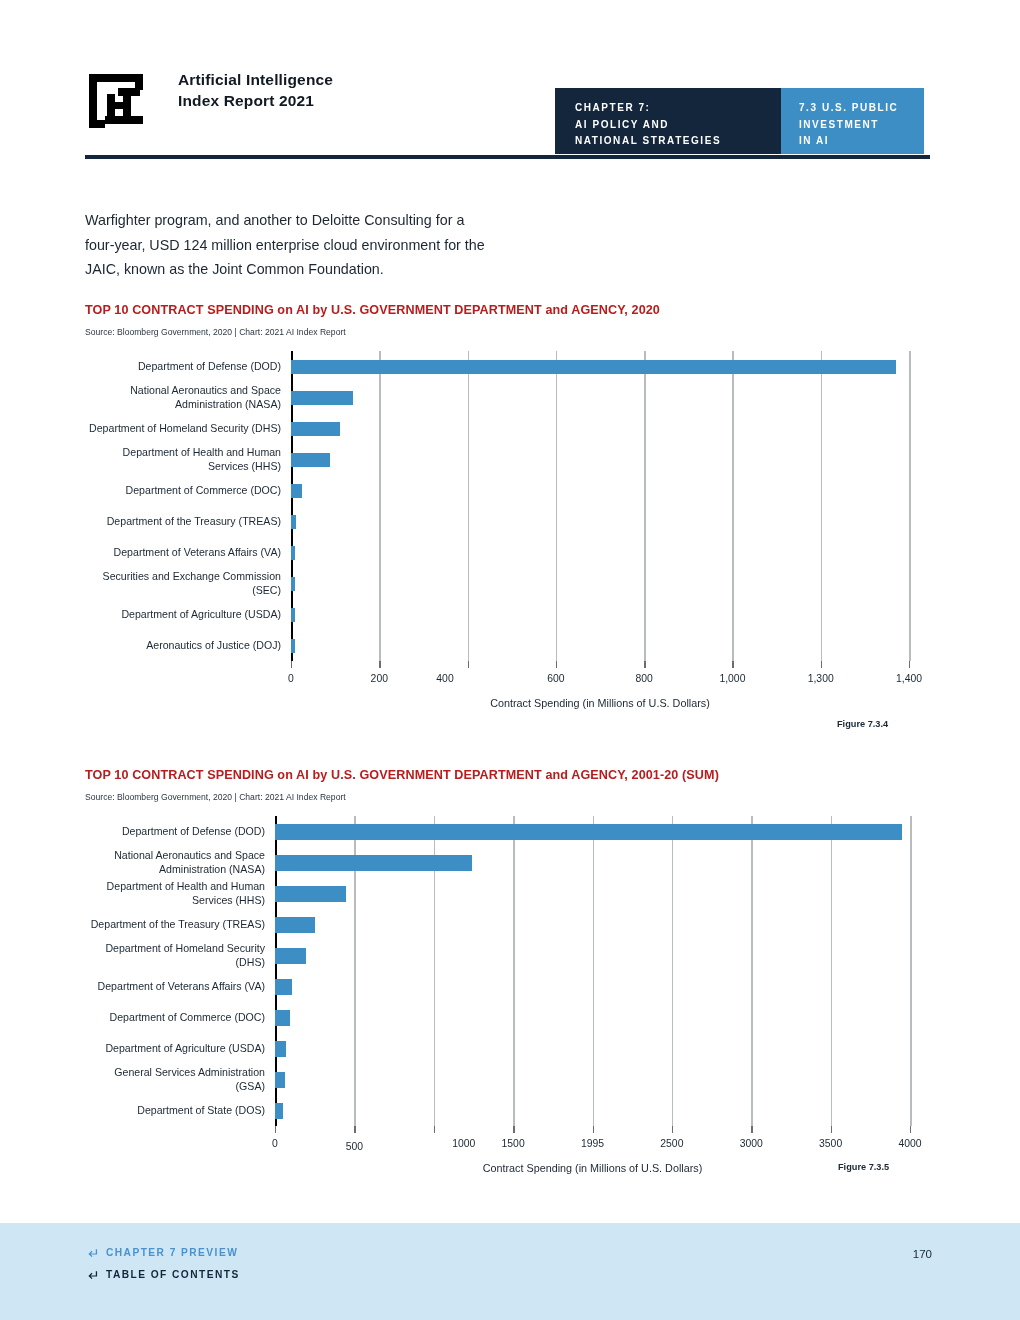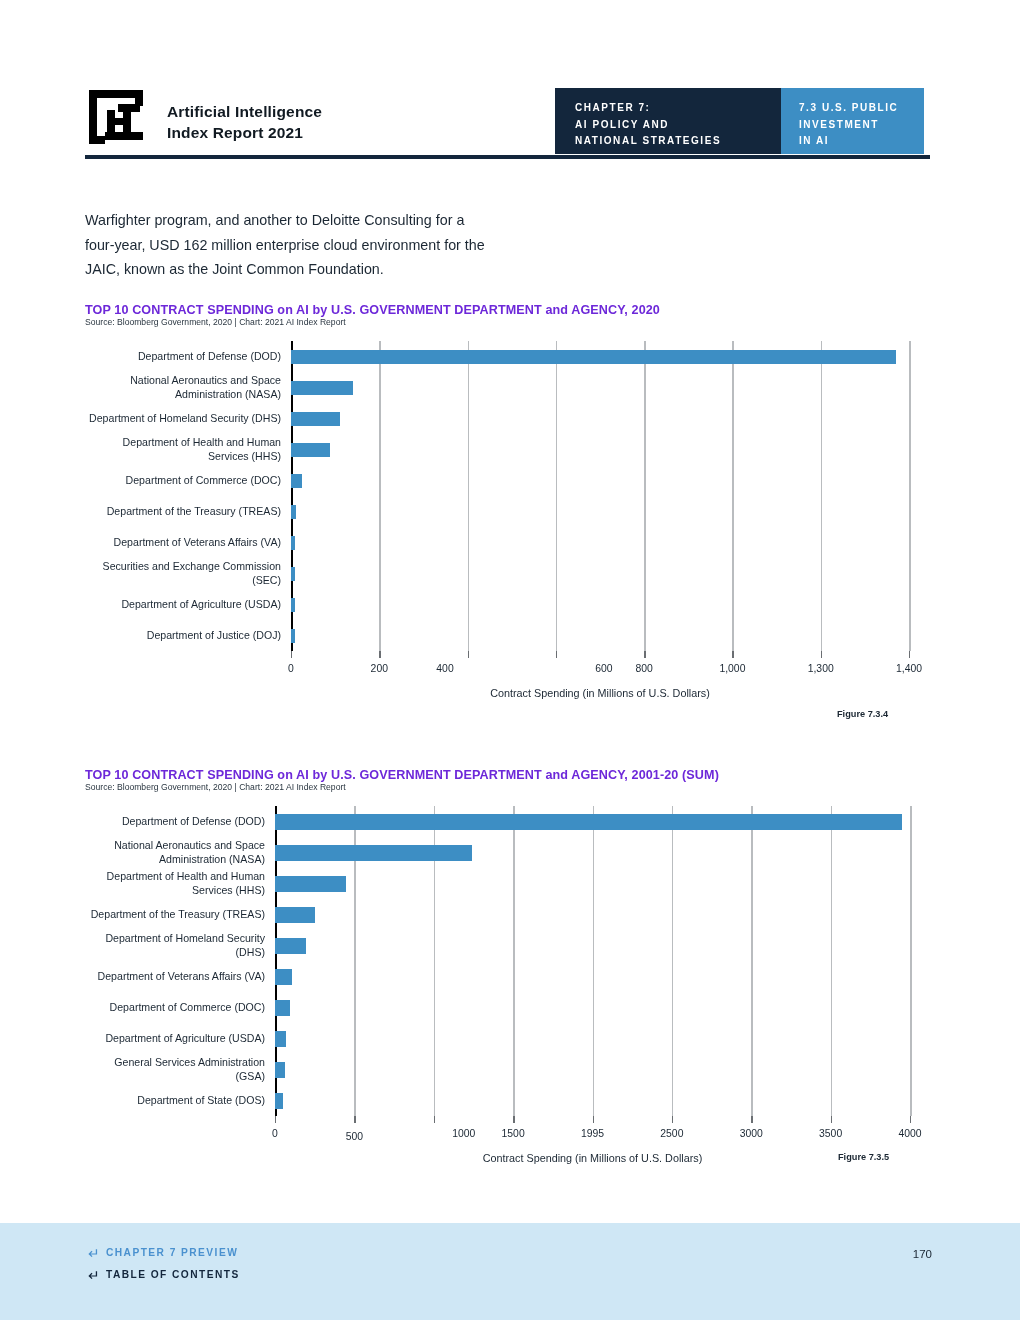--- a/index.html
+++ b/index.html
@@ -7,37 +7,37 @@
     width: 1020px; height: 1320px;
     background: #ffffff;
     font-family: "Liberation Sans", sans-serif;
     color: #1b2733;
     overflow: hidden;
   }
   .page { position: relative; width: 1020px; height: 1320px; }
 
   
   .header { position: absolute; left: 0; top: 0; width: 1020px; height: 175px; }
-  .logo-wrap { position: absolute; left: 85px; top: 86px; display: flex; align-items: flex-end; gap: 20px; }
+  .logo-wrap { position: absolute; left: 85px; top: 70px; display: flex; align-items: flex-start; gap: 31px; }
   .logo-mark { width: 62px; height: 58px; flex: 0 0 auto; }
   .logo-text { font-size: 15.5px; font-weight: bold; line-height: 1.35; letter-spacing: .15px; color: #111a22; }
   .chap-badge { position: absolute; top: 88px; left: 555px; display: flex; height: 66px; }
   .chap-dark { background: #13263c; color: #fff; padding: 12px 18px 12px 20px; width: 226px; }
   .chap-blue { background: #3d8ec4; color: #fff; padding: 12px 18px 12px 18px; width: 143px; }
   .chap-line { font-size: 10px; font-weight: bold; letter-spacing: 1.55px; line-height: 1.65; text-transform: uppercase; }
   .hdr-rule { position: absolute; left: 85px; top: 155px; width: 845px; height: 4px; background: #13263c; }
 
   
   .cols { position: absolute; left: 85px; top: 208px; width: 850px; display: flex; gap: 32px; }
   .col { width: 410px; font-size: 14.3px; line-height: 1.72; color: #1b2733; }
 
   
   .chart-block { position: absolute; left: 85px; width: 850px; }
-  .chart-title { font-size: 12.6px; font-weight: bold; letter-spacing: .1px; color: #6d28d9; white-space: nowrap; }
-  .chart-source { font-size: 8.6px; color: #2b3742; margin-top: 0; }
+  .chart-title { font-size: 12.6px; font-weight: bold; letter-spacing: .1px; color: #b91c1c; white-space: nowrap; }
+  .chart-source { font-size: 8.6px; color: #2b3742; margin-top: 10px; }
 
   .plot { position: relative; margin-top: 14px; }
   .gridline { position: absolute; top: 0; width: 1.6px; background: #b9bcbf; }
   .axisline { position: absolute; top: 0; width: 1.6px; background: #000; }
   .ylabel { position: absolute; right: 0; text-align: right; font-size: 10.6px; line-height: 1.32; color: #1b2733; }
   .bar { position: absolute; background: #3d8ec4; }
   .tick { position: absolute; width: 1.4px; background: #6a6e72; }
   .ticklabel { position: absolute; font-size: 10.4px; color: #1b2733; transform: translateX(-50%); white-space: nowrap; }
   .xtitle { position: absolute; font-size: 10.8px; color: #1b2733; white-space: nowrap; }
   .fignum { position: absolute; font-size: 9.2px; font-weight: bold; color: #1b2733; }
@@ -86,21 +86,21 @@
       <div class="chap-blue">
         <div class="chap-line">7.3 U.S. PUBLIC</div>
         <div class="chap-line">INVESTMENT</div>
         <div class="chap-line">IN AI</div>
       </div>
     </div>
     <div class="hdr-rule"></div>
   </div>
 
   <div class="cols">
-    <div class="col">Warfighter program, and another to Deloitte Consulting for a four-year, USD 162 million enterprise cloud environment for the JAIC, known as the Joint Common Foundation.</div>
+    <div class="col">Warfighter program, and another to Deloitte Consulting for a four-year, USD 124 million enterprise cloud environment for the JAIC, known as the Joint Common Foundation.</div>
   </div>
 
   <div class="chart-block" id="chart-0" style="top:303px;">
     <div class="chart-title">TOP 10 CONTRACT SPENDING on AI by U.S. GOVERNMENT DEPARTMENT and AGENCY, 2020</div>
     <div class="chart-source">Source: Bloomberg Government, 2020 | Chart: 2021 AI Index Report</div>
     <div class="plot" style="height:365px;">
         <div class="gridline" style="left: 294.286px; height: 310px;"></div>
         <div class="gridline" style="left: 382.571px; height: 310px;"></div>
         <div class="gridline" style="left: 470.857px; height: 310px;"></div>
         <div class="gridline" style="left: 559.143px; height: 310px;"></div>
@@ -119,30 +119,30 @@
         <div class="ylabel" style="width: 196px; left: 0px; top: 123.5px; height: 32px; display: flex; align-items: center; justify-content: flex-end; font-size: 10.6px;">Department of Commerce (DOC)</div>
         <div class="bar" title="Department of Commerce (DOC): 26" style="left: 206px; width: 11.4771px; height: 14px; top: 132.5px; background: rgb(61, 142, 196);"></div>
         <div class="ylabel" style="width: 196px; left: 0px; top: 154.5px; height: 32px; display: flex; align-items: center; justify-content: flex-end; font-size: 10.6px;">Department of the Treasury (TREAS)</div>
         <div class="bar" title="Department of the Treasury (TREAS): 11" style="left: 206px; width: 4.85571px; height: 14px; top: 163.5px; background: rgb(61, 142, 196);"></div>
         <div class="ylabel" style="width: 196px; left: 0px; top: 185.5px; height: 32px; display: flex; align-items: center; justify-content: flex-end; font-size: 10.6px;">Department of Veterans Affairs (VA)</div>
         <div class="bar" title="Department of Veterans Affairs (VA): 10" style="left: 206px; width: 4.41429px; height: 14px; top: 194.5px; background: rgb(61, 142, 196);"></div>
         <div class="ylabel" style="width: 196px; left: 0px; top: 216.5px; height: 32px; display: flex; align-items: center; justify-content: flex-end; font-size: 10.6px;">Securities and Exchange Commission (SEC)</div>
         <div class="bar" title="Securities and Exchange Commission (SEC): 10" style="left: 206px; width: 4.41429px; height: 14px; top: 225.5px; background: rgb(61, 142, 196);"></div>
         <div class="ylabel" style="width: 196px; left: 0px; top: 247.5px; height: 32px; display: flex; align-items: center; justify-content: flex-end; font-size: 10.6px;">Department of Agriculture (USDA)</div>
         <div class="bar" title="Department of Agriculture (USDA): 9" style="left: 206px; width: 3.97286px; height: 14px; top: 256.5px; background: rgb(61, 142, 196);"></div>
-        <div class="ylabel" style="width: 196px; left: 0px; top: 278.5px; height: 32px; display: flex; align-items: center; justify-content: flex-end; font-size: 10.6px;">Department of Justice (DOJ)</div>
+        <div class="ylabel" style="width: 196px; left: 0px; top: 278.5px; height: 32px; display: flex; align-items: center; justify-content: flex-end; font-size: 10.6px;">Aeronautics of Justice (DOJ)</div>
         <div class="bar" title="Department of Justice (DOJ): 8" style="left: 206px; width: 3.53143px; height: 14px; top: 287.5px; background: rgb(61, 142, 196);"></div>
         <div class="tick" style="left: 206px; top: 310px; height: 7px;"></div>
         <div class="ticklabel" style="left: 206px; top: 322px;">0</div>
         <div class="tick" style="left: 294.286px; top: 310px; height: 7px;"></div>
         <div class="ticklabel" style="left: 294.286px; top: 322px;">200</div>
         <div class="tick" style="left: 382.571px; top: 310px; height: 7px;"></div>
         <div class="ticklabel" style="left: 360px; top: 322px;">400</div>
         <div class="tick" style="left: 470.857px; top: 310px; height: 7px;"></div>
-        <div class="ticklabel" style="left: 470.857px; top: 322px; margin-left: 48px;">600</div>
+        <div class="ticklabel" style="left: 470.857px; top: 322px;">600</div>
         <div class="tick" style="left: 559.143px; top: 310px; height: 7px;"></div>
         <div class="ticklabel" style="left: 559.143px; top: 322px;">800</div>
         <div class="tick" style="left: 647.429px; top: 310px; height: 7px;"></div>
         <div class="ticklabel" style="left: 647.429px; top: 322px;">1,000</div>
         <div class="tick" style="left: 735.714px; top: 310px; height: 7px;"></div>
         <div class="ticklabel" style="left: 735.714px; top: 322px;">1,300</div>
         <div class="tick" style="left: 824px; top: 310px; height: 7px;"></div>
         <div class="ticklabel" style="left: 824px; top: 322px;">1,400</div>
         <div class="xtitle" style="left: 515px; transform: translateX(-50%); top: 346px;">Contract Spending (in Millions of U.S. Dollars)</div>
         <div class="fignum" style="left: 752px; top: 368px;">Figure 7.3.4</div>

